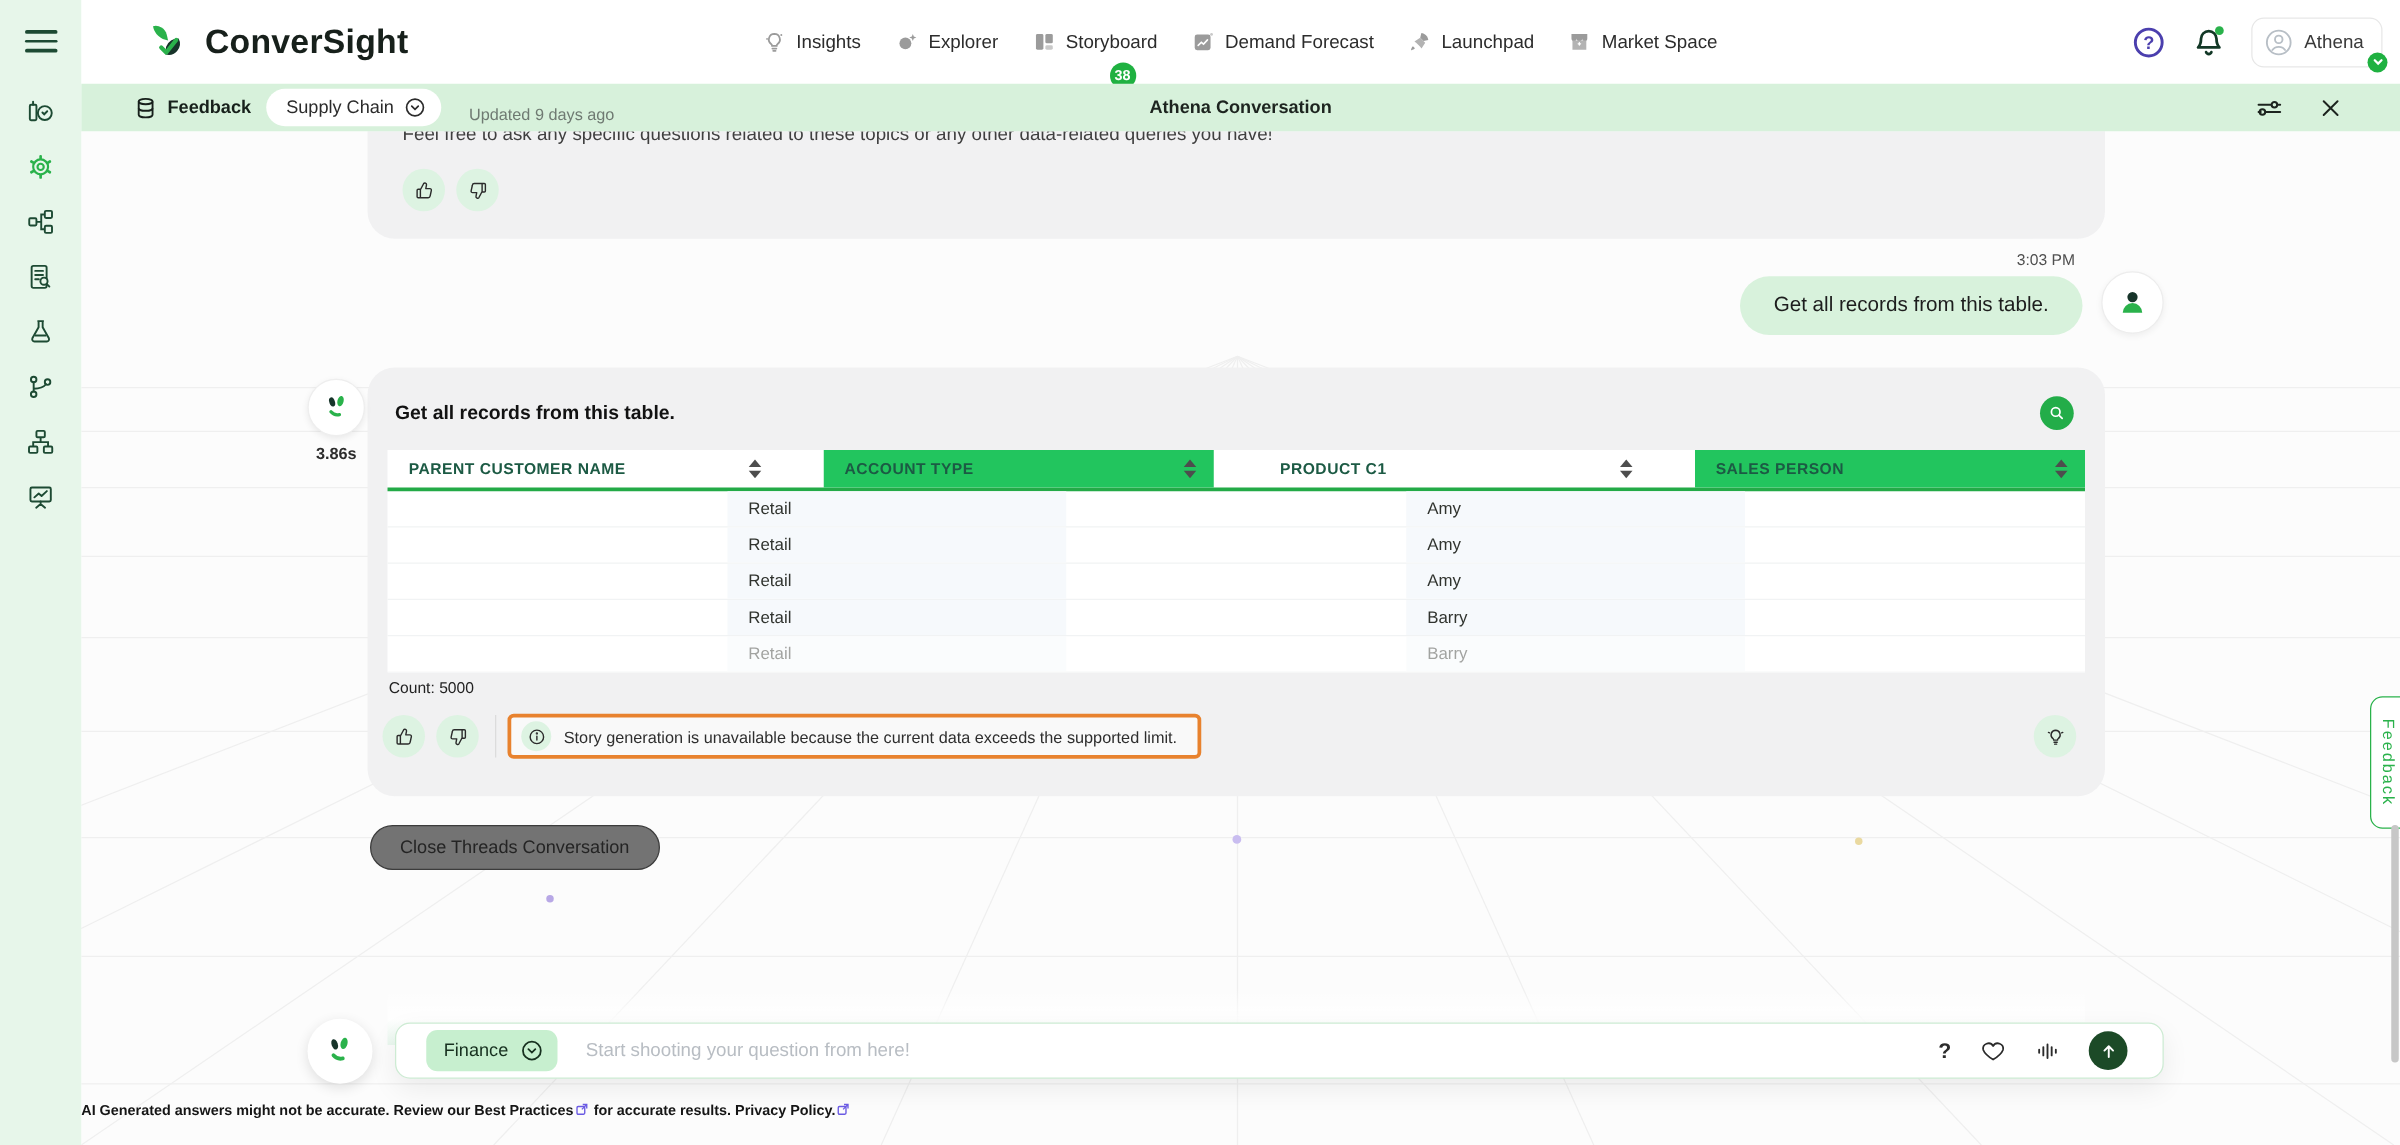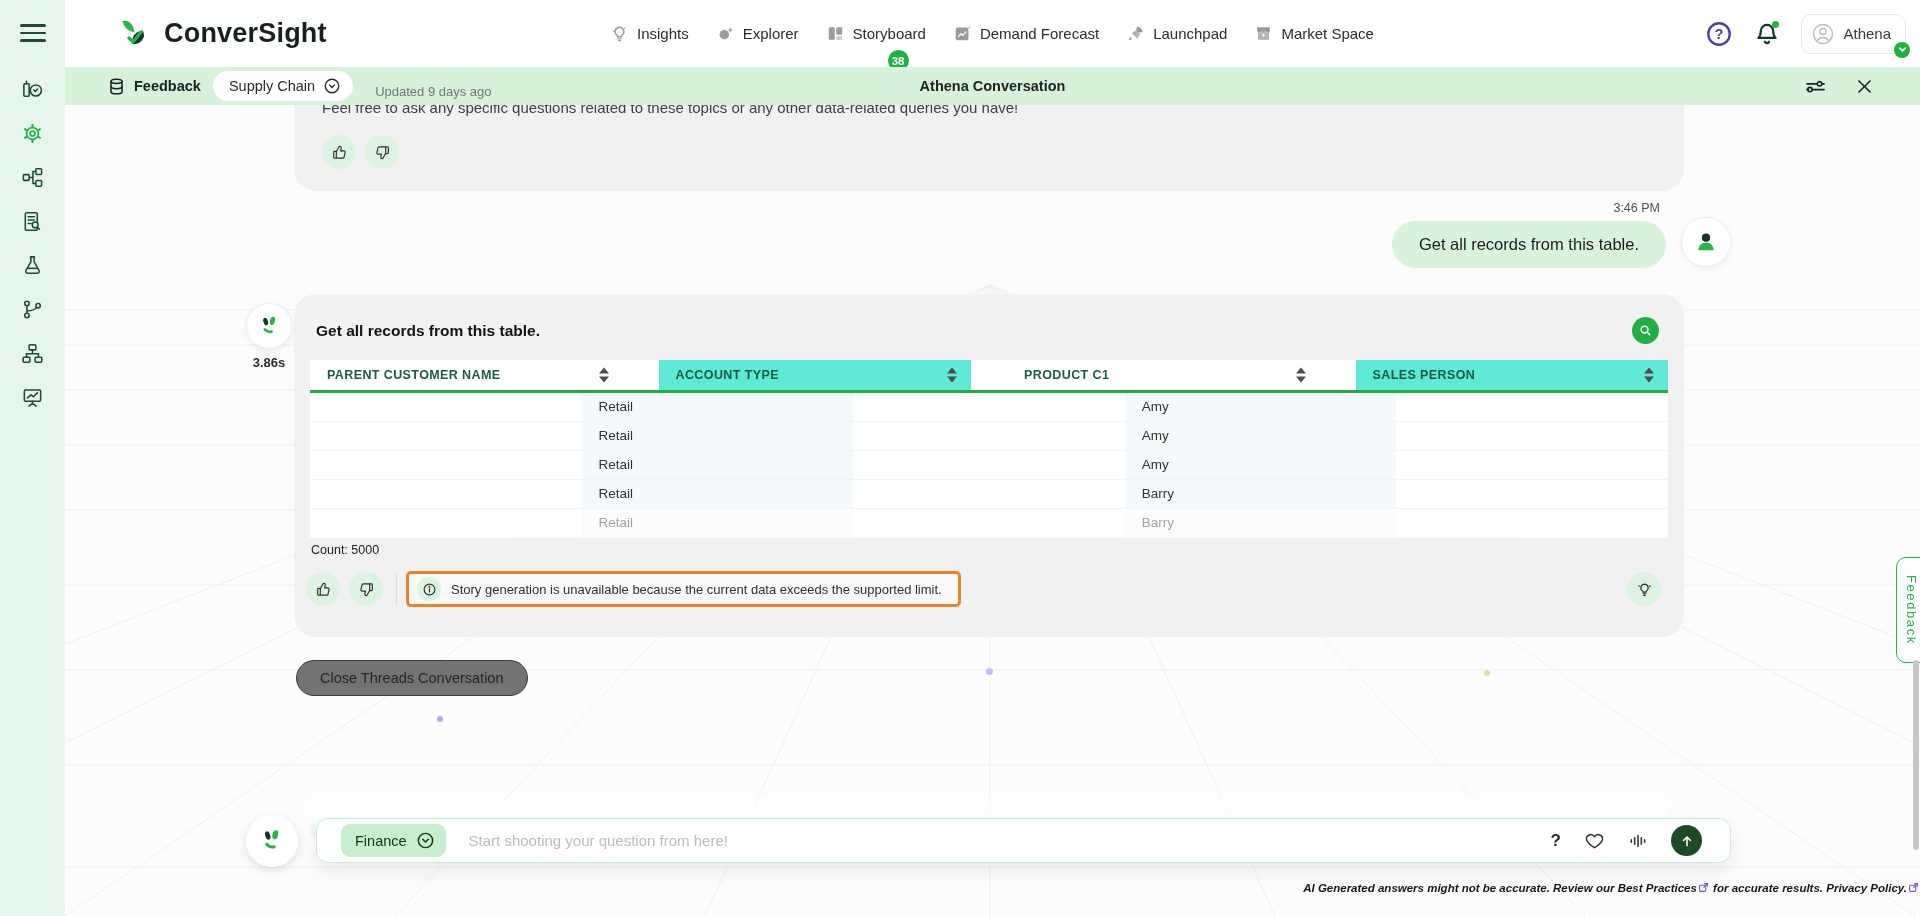--- a/index.html
+++ b/index.html
@@ -66,21 +66,21 @@
   .resp-title { position:absolute; left:22px; top:28px; font-size:15.5px; font-weight:bold; color:#121212; }
   .search-fab { position:absolute; right:25px; top:23px; width:27px; height:27px; border-radius:50%; background:#23ad49; display:flex; align-items:center; justify-content:center; cursor:pointer; }
 
   .tbl { position:absolute; left:16px; top:66px; width:1358px; background:#fff; }
   .trow { display:flex; border-bottom:1px solid #f1f3f4; }
   .trow.thead { border-bottom:none;gap:36px; }
   .thead-line { height:2.5px; background:#23aa47; }
   .tcell { flex:1; position:relative; height:28px; line-height:28px; padding-left:17px; font-size:13.5px; color:#31342f; overflow:hidden; white-space:nowrap; }
   .thead .tcell { height:30px; line-height:30px; font-size:12.5px; font-weight:bold; color:#1c5a44; letter-spacing:.4px; }
   .tcell.shade { background:#f6f9fc; }
-  .thead .tcell.shade { background:#5eead4; }
+  .thead .tcell.shade { background:#22c55e; }
   .trow.faded { opacity:.45; }
   .sort { position:absolute; right:13px; top:50%; transform:translateY(-50%); width:11px; height:15px; cursor:pointer; }
   .sort::before { content:""; position:absolute; top:0; left:0; border:5.5px solid transparent; border-top:none; border-bottom:6px solid #4d4d4d; }
   .sort::after { content:""; position:absolute; bottom:0; left:0; border:5.5px solid transparent; border-bottom:none; border-top:6px solid #4d4d4d; }
   .tbl-fade { position:absolute; left:16px; top:496px; width:1358px; height:46px; background:linear-gradient(180deg, rgba(255,255,255,0) 0%, rgba(255,255,255,.85) 55%, #e9f7ee 100%); pointer-events:none; }
   .count-label { position:absolute; left:17px; top:249px; font-size:12.5px; color:#222; }
 
   .resp-actions { position:absolute; left:12px; top:277px; display:flex; align-items:center; }
   .v-divider { width:1px; height:34px; background:#dcdcdc; margin:0 9px 0 13px; }
   .warn-box { display:flex; align-items:center; gap:10px; border:3px solid #e8822e; border-radius:5px; background:rgba(255,255,255,.55); height:36px; padding:0 16px 0 8px; }
@@ -95,21 +95,21 @@
   .comp-pill { display:flex; align-items:center; gap:9px; height:33px; background:#c7efcf; border-radius:9px; padding:0 11px 0 14px; cursor:pointer; }
   .comp-pill .comp-pill-label { font-size:14.5px; color:#17301f; }
   .comp-input { flex:1; border:none; outline:none; background:transparent; margin-left:23px; font-size:15px; color:#333; font-family:inherit; }
   .comp-input::placeholder { color:#b8bdc3; }
   .comp-icons { display:flex; align-items:center; gap:23px; margin-right:4px; }
   .comp-icons .cicon { display:flex; align-items:center; justify-content:center; cursor:pointer; }
   .q-glyph { font-size:17px; font-weight:bold; color:#2c2c2c; }
   .send-btn { width:31px; height:31px; border-radius:50%; background:#1c4a27; display:flex; align-items:center; justify-content:center; cursor:pointer; }
 
   
-  .footer { position:absolute; left:65px; right:0; top:882px; text-align:right; font-size:11.5px; font-weight:bold; color:#151515; z-index:2;font-style:italic; }
+  .footer { position:absolute; left:65px; right:0; top:882px; text-align:left; font-size:11.5px; font-weight:bold; color:#151515; z-index:2; }
   .footer .flink { cursor:pointer; }
   .ext-ico { width:11px; height:11px; vertical-align:-1px; margin:0 1px; }
 
   
   .feedback-tab { position:absolute; right:-6px; top:557px; width:30px; height:106px; background:#fff; border:1.6px solid #2ab24b; border-radius:10px 0 0 10px; display:flex; align-items:center; justify-content:center; z-index:6; cursor:pointer; }
   .feedback-tab span { writing-mode:vertical-rl; font-size:13px; letter-spacing:1.6px; color:#2ab24b; }
   .scrollbar { position:absolute; right:1px; top:660px; width:6px; height:190px; background:#c7c7c7; border-radius:3px; z-index:6; cursor:pointer; }
 
   .dot { position:absolute; border-radius:50%; z-index:0; }
 </style>
@@ -362,21 +362,21 @@
       </div>
       <div class="round-btn">
         <svg viewBox="0 0 24 24" fill="none" stroke="#2b2b2b" stroke-width="1.6" stroke-linejoin="round" transform="rotate(180)">
           <path d="M7.5 10.5V20H5a1.2 1.2 0 0 1-1.2-1.2v-7.1A1.2 1.2 0 0 1 5 10.5h2.5zM7.5 11l3.6-6.8a1.8 1.8 0 0 1 3.3 1.3L13.6 9.7h4.6a1.7 1.7 0 0 1 1.7 2.1l-1.4 6.3A2.2 2.2 0 0 1 16.3 20H7.5"></path>
         </svg>
       </div>
     </div>
 
   </div>
 
-  <div class="msg-time">3:46 PM</div>
+  <div class="msg-time">3:03 PM</div>
   <div class="user-bubble">Get all records from this table.</div>
   <div class="user-avatar">
     <svg width="26" height="26" viewBox="0 0 24 24">
       <circle cx="12" cy="8" r="3.8" fill="#17342a"></circle>
       <path d="M4.8 19.6a7.2 7.2 0 0 1 14.4 0z" fill="#2ab24b"></path>
     </svg>
   </div>
 
   <div class="athena-avatar">
     <svg width="27" height="27" viewBox="0 0 24 24">

